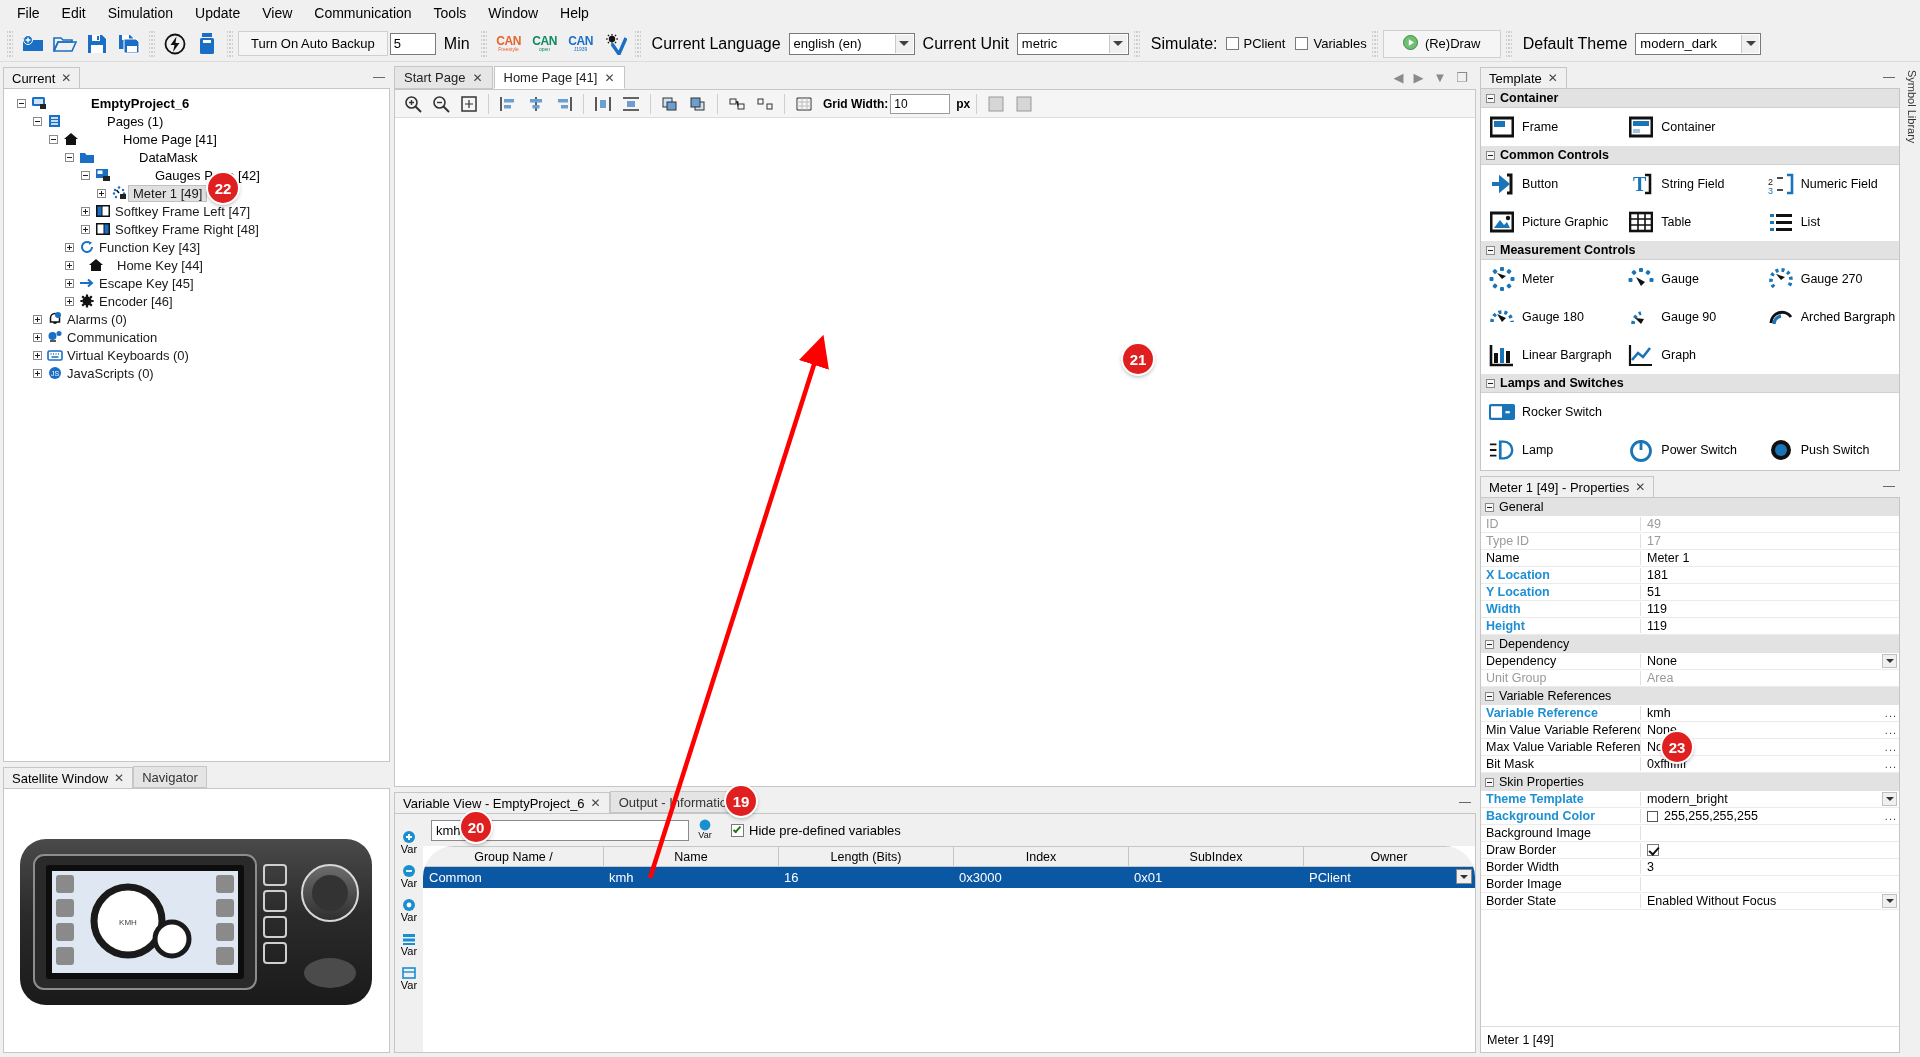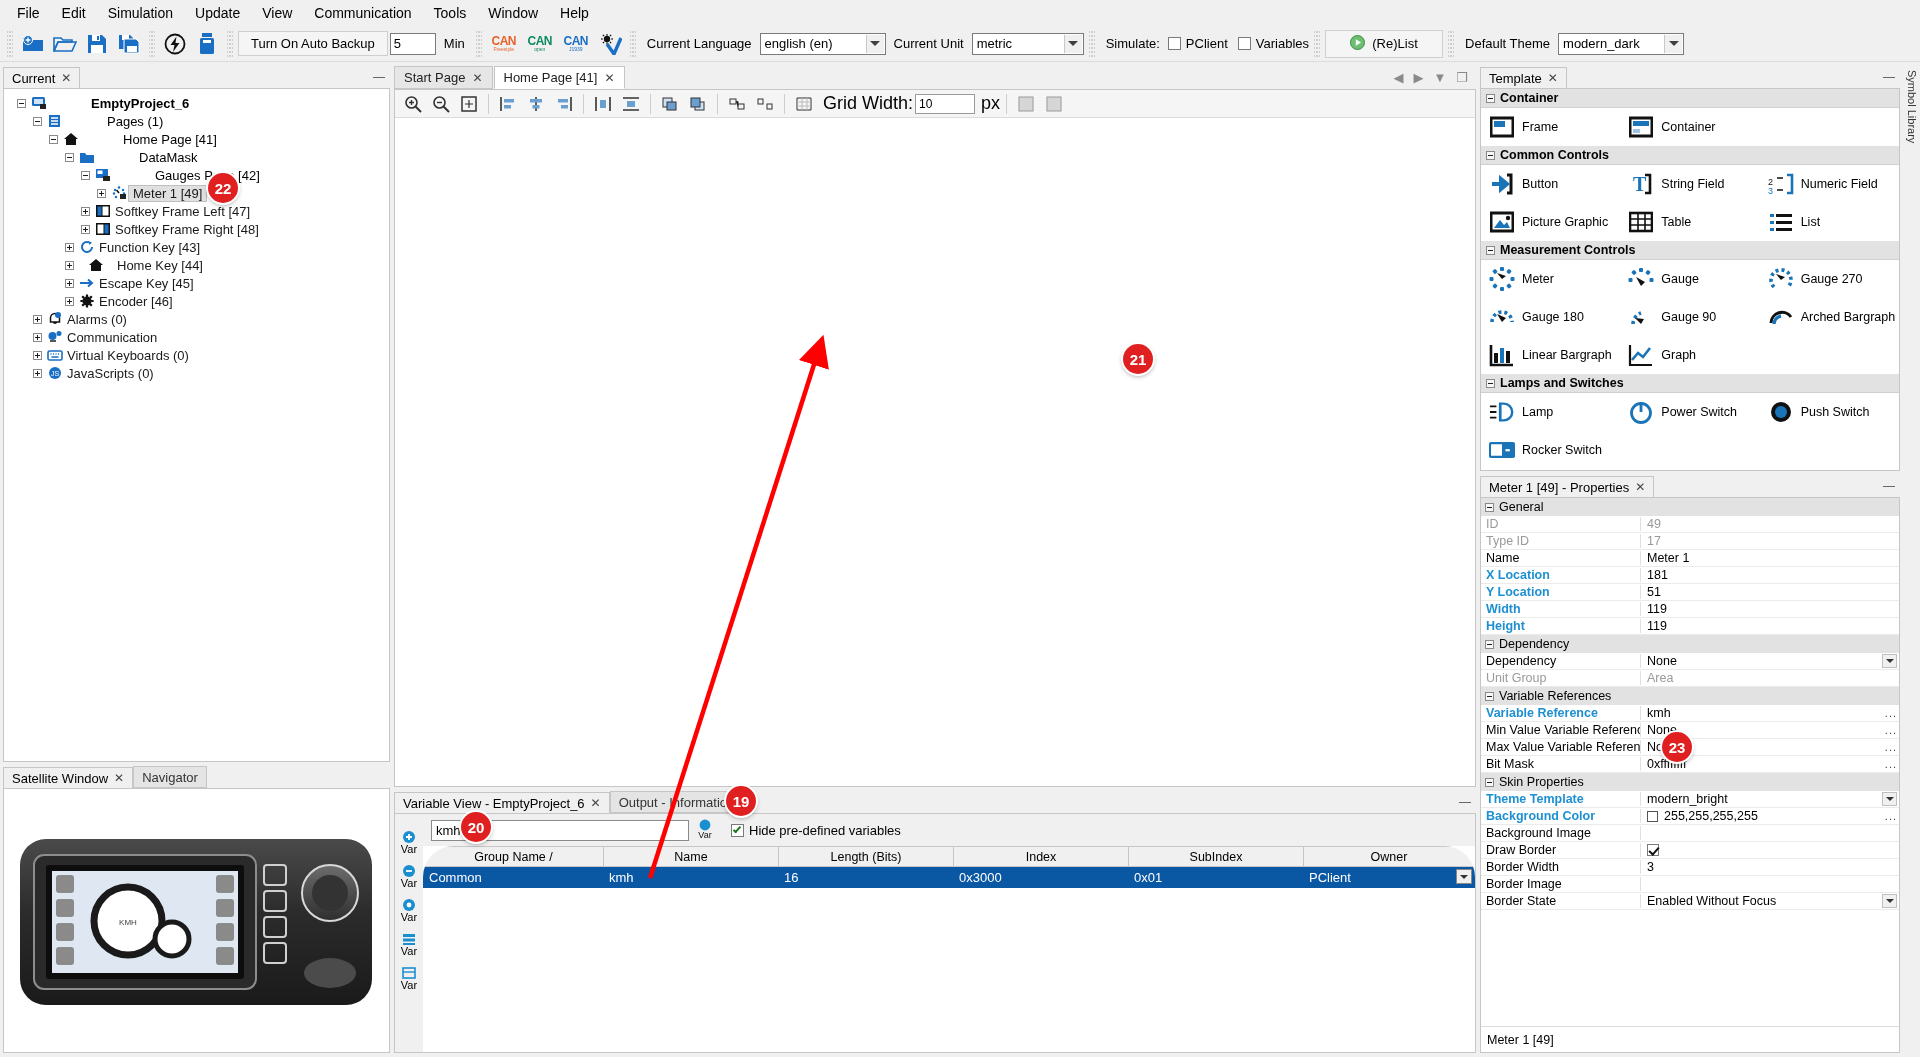--- a/index.html
+++ b/index.html
@@ -20,21 +20,21 @@
 
   
   .toolbar { height: 36px; display: flex; align-items: center; gap: 2px; padding: 0 4px; background: #f0f0f0;
              border-bottom: 1px solid #dcdcdc; flex: 0 0 36px; }
   .tgrip { width: 6px; height: 26px; margin: 0 3px;
            background-image: radial-gradient(circle, #9b9b9b 1px, transparent 1px);
            background-size: 3px 4px; background-position: center; opacity:.8; }
   .tbtn { width: 30px; height: 30px; display: flex; align-items: center; justify-content: center; border: 1px solid transparent; }
   .tbtn svg { display: block; }
   .tb-text { padding: 4px 12px; border: 1px solid #cfcfcf; background: #f5f5f5; font-size: 13px; }
-  .tb-label { font-size: 13px; padding: 0 6px; white-space: nowrap; }
+  .tb-label { font-size: 16px; padding: 0 6px; white-space: nowrap; }
   .tb-input { width: 46px; height: 22px; border: 1px solid #7a7a7a; background: #fff; font-size: 13px; padding: 1px 3px;
               font-family: "Liberation Sans", sans-serif; }
   .tb-sel { height: 22px; border: 1px solid #7a7a7a; background: #fff; font-size: 13px; display: flex; align-items: center;
             padding-left: 4px; position: relative; }
   .tb-sel .arw { position: absolute; right: 1px; top: 1px; bottom: 1px; width: 18px; background: #f0f0f0;
                  border-left: 1px solid #c8c8c8; display: flex; align-items: center; justify-content: center; }
   .caret-d { width: 0; height: 0; border-left: 5px solid transparent; border-right: 5px solid transparent; border-top: 5px solid #404040; }
   .cb { display: flex; align-items: center; gap: 5px; font-size: 13px; }
   .cbbox { width: 13px; height: 13px; border: 1px solid #7a7a7a; background: #fff; }
   .canico { width: 34px; height: 28px; display: flex; flex-direction: column; align-items: center; justify-content: center; line-height: 1; }
@@ -73,21 +73,21 @@
   .editor-tabs { height: 23px; display: flex; align-items: stretch; }
   .etab { display: flex; align-items: center; gap: 7px; padding: 0 9px; font-size: 13px;
           background: #e6e6e6; border: 1px solid #c6c6c6; margin-right: 1px; color:#222; }
   .etab.active { background: #fff; border-bottom-color: #fff; font-weight: normal; }
   .etab-nav { margin-left: auto; display: flex; align-items: center; gap: 10px; padding: 0 8px; color: #8a8a8a; }
 
   .canvas-tools { height: 28px; display: flex; align-items: center; gap: 2px; padding: 0 5px;
                   background: #f5f5f5; border-bottom: 1px solid #dcdcdc; }
   .ctbtn { width: 26px; height: 24px; display: flex; align-items: center; justify-content: center; border: 1px solid transparent; }
   .ct-sep { width: 1px; height: 20px; background: #cfcfcf; margin: 0 4px; }
-  .gw-label { font-size: 18px; padding-left: 4px; }
+  .gw-label { font-size: 12px; padding-left: 4px; font-weight: bold; }
   .gw-input { width: 60px; height: 20px; border: 1px solid #9a9a9a; background: #fff; font-size: 12px; padding: 0 3px; }
 
   .canvas { flex: 1; background: #fff; position: relative; overflow: hidden; }
 
   
   .varpanel { height: 262px; flex: 0 0 262px; display: flex; flex-direction: column; }
   .var-toolbar { height: 32px; display: flex; align-items: center; gap: 6px; padding: 0 8px; background: #f0f0f0; }
   .var-search { width: 258px; height: 21px; border: 1px solid #8a8a8a; background: #fff; font-size: 13px; padding: 0 4px;
                 display: flex; align-items: center; }
   .vtable { width: 100%; border-collapse: collapse; font-size: 13px; table-layout: fixed; }
@@ -264,21 +264,21 @@
 
     <div class="tgrip"></div>
 
     <div class="tb-text" style="display:flex;align-items:center;gap:7px;min-width:118px;justify-content:center">
       <span>
         <svg width="15" height="15" viewBox="0 0 15 15">
             <circle cx="7.5" cy="7.5" r="7" fill="#6fbf73" stroke="#3d8c43"></circle>
             <path d="M5.8 4.3 11 7.5l-5.2 3.2z" fill="#fff"></path>
           </svg>
       </span>
-      <span>(Re)List</span>
+      <span>(Re)Draw</span>
     </div>
 
     <div class="tgrip"></div>
 
     <span class="tb-label">Default Theme</span>
     <div class="tb-sel" style="width:126px">
       <span>modern_dark</span>
       <span class="arw">
           <i class="caret-d"></i>
         </span>
@@ -1030,20 +1030,34 @@
                 </div>
                 <div class="pal-item"></div>
               </div>
               <div class="pal-group">
                 <span class="pal-exp"></span>
                 <span>Lamps and Switches</span>
               </div>
               <div class="pal-row">
                 <div class="pal-item">
                   <span class="pal-ico">
+                    <svg width="30" height="20" viewBox="0 0 30 20">
+                      <rect x="1" y="2" width="28" height="16" rx="2" fill="#fff" stroke="#1a74b8" stroke-width="2.6"></rect>
+                      <rect x="15" y="3" width="13" height="14" fill="#1a74b8"></rect>
+                      <rect x="19" y="9" width="5" height="2.5" fill="#fff"></rect>
+                    </svg>
+                  </span>
+                  <span class="lbl">Rocker Switch</span>
+                </div>
+                <div class="pal-item"></div>
+                <div class="pal-item"></div>
+              </div>
+              <div class="pal-row">
+                <div class="pal-item">
+                  <span class="pal-ico">
                     <svg width="28" height="22" viewBox="0 0 28 22">
                       <g stroke="#111" stroke-width="2">
                         <path d="M1 5h7M1 11h7M1 17h7"></path>
                       </g>
                       <path d="M12 2h4a9 9 0 0 1 0 18h-4z" fill="none" stroke="#1a74b8" stroke-width="2.6"></path>
                       <path d="M12 2v18" stroke="#1a74b8" stroke-width="2.6"></path>
                     </svg>
                   </span>
                   <span class="lbl">Lamp</span>
                 </div>
@@ -1058,34 +1072,20 @@
                 </div>
                 <div class="pal-item">
                   <span class="pal-ico">
                     <svg width="26" height="24" viewBox="0 0 26 24">
                       <circle cx="13" cy="12" r="10" fill="#111"></circle>
                       <circle cx="13" cy="12" r="6" fill="#1a74b8"></circle>
                     </svg>
                   </span>
                   <span class="lbl">Push Switch</span>
                 </div>
-              </div>
-              <div class="pal-row">
-                <div class="pal-item">
-                  <span class="pal-ico">
-                    <svg width="30" height="20" viewBox="0 0 30 20">
-                      <rect x="1" y="2" width="28" height="16" rx="2" fill="#fff" stroke="#1a74b8" stroke-width="2.6"></rect>
-                      <rect x="15" y="3" width="13" height="14" fill="#1a74b8"></rect>
-                      <rect x="19" y="9" width="5" height="2.5" fill="#fff"></rect>
-                    </svg>
-                  </span>
-                  <span class="lbl">Rocker Switch</span>
-                </div>
-                <div class="pal-item"></div>
-                <div class="pal-item"></div>
               </div>
             </div>
         </div>
       </div>
 
       <div class="panel" style="flex:1 1 auto; min-height:0;">
         <div class="panel-tabs">
           <div class="ptab">
             <span>Meter 1 [49] - Properties</span>
             <span class="xmark">✕</span>

